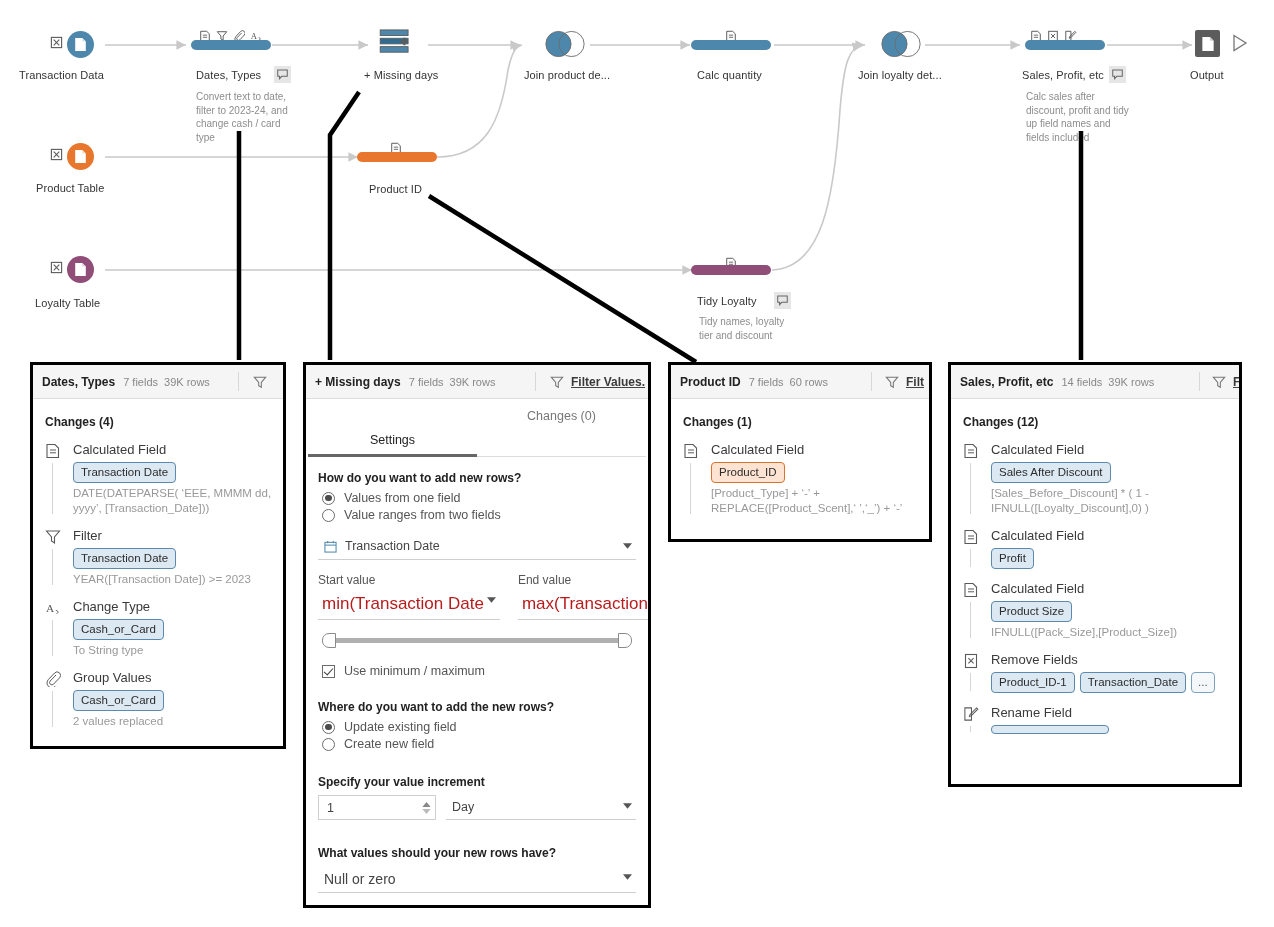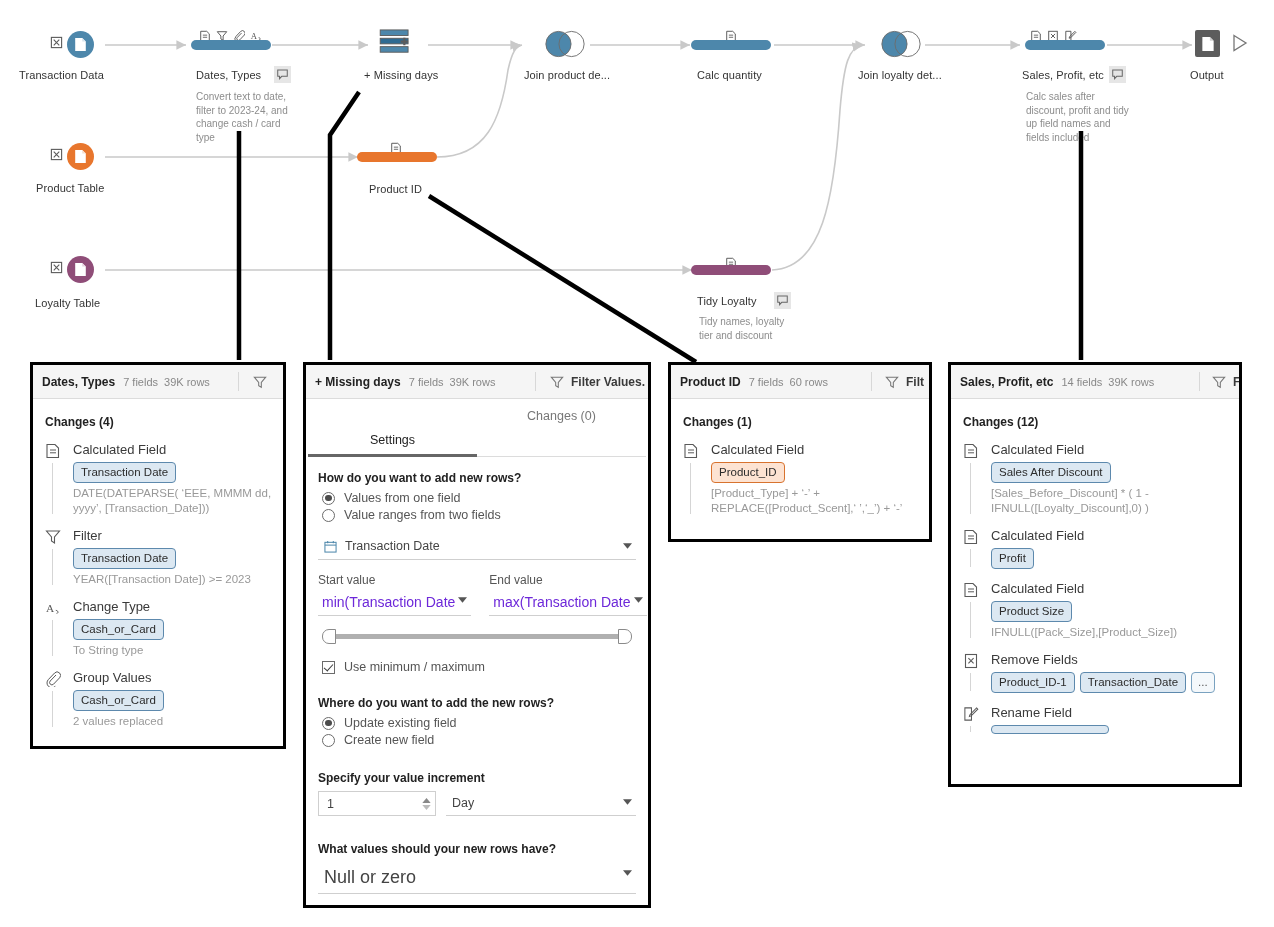--- a/index.html
+++ b/index.html
@@ -75,21 +75,21 @@
     display:flex; align-items:center; padding:0 0 0 9px;
     position:relative;
   }
   .panel-title { font-size:12px; font-weight:bold; color:#222; white-space:nowrap; }
   .panel-meta { font-size:11px; color:#888; margin-left:8px; white-space:nowrap; }
   .panel-divider {
     position:absolute; top:7px; bottom:7px; width:1px; background:#d8d8d8;
   }
   .filter-btn {
     position:absolute; display:flex; align-items:center; gap:7px;
-    font-size:12px; color:#444; white-space:nowrap;
+    font-size:12px; color:#444; white-space:nowrap;text-decoration:underline;
   }
   .panel-body { padding:12px 10px 0 10px; position:relative; }
 
   .changes-head { font-size:12px; font-weight:bold; color:#222; margin:4px 0 12px 2px;}
 
   .change-item { position:relative; padding-left:30px; margin-bottom:11px; }
   .change-icon { position:absolute; left:2px; top:2px; width:16px; height:16px; }
   .change-rail {
     position:absolute; left:9px; top:22px; bottom:2px; width:1px; background:#d5d5d5;
   }
@@ -132,21 +132,21 @@
     padding:5px 2px 6px 6px; margin:12px 0 0 0; position:relative;
   }
   .field-select .txt { font-size:12.5px; color:#444; }
   .caret { position:absolute; right:4px; top:9px; }
 
   .two-col { display:flex; gap:18px; margin-top:13px; }
   .col { flex:1; }
   .small-label { font-size:12px; color:#555; margin-bottom:3px; }
   .mini-select {
     border-bottom:1px solid #cfcfcf; padding:4px 16px 5px 4px; position:relative;
-    font-size:14px; color:#6d28d9; white-space:nowrap; overflow:hidden;
+    font-size:17px; color:#b91c1c; white-space:nowrap; overflow:hidden;
   }
   .mini-select .caret { top:7px; }
 
   .slider { position:relative; height:22px; margin:10px 4px 0 4px; }
   .slider-track { position:absolute; left:10px; right:10px; top:8px; height:5px; background:#b0b0b0; }
   .slider-h {
     position:absolute; top:3px; width:14px; height:15px; background:#fff;
     border:1.6px solid #8a8a8a;
   }
   .slider-h.left { left:0; border-radius:7px 0 0 7px; }
@@ -169,21 +169,21 @@
     font-size:12.5px; color:#444;
   }
   .spin { display:flex; flex-direction:column; gap:2px; }
   .unit-select {
     flex:1; border-bottom:1px solid #cfcfcf; margin-left:10px; position:relative;
     font-size:12.5px; color:#444; padding:5px 16px 5px 6px;
   }
   .unit-select .caret { top:8px; }
   .wide-select {
     border-bottom:1px solid #cfcfcf; position:relative;
-    font-size:18px; color:#444; padding:5px 16px 5px 6px; margin-top:5px;
+    font-size:14px; color:#444; padding:5px 16px 5px 6px; margin-top:5px;
   }
   .wide-select .caret { top:8px; }
 </style>
 </head>
 <body>
 
 <div id="flow">
 
   <svg id="flow-svg">
     <defs>

